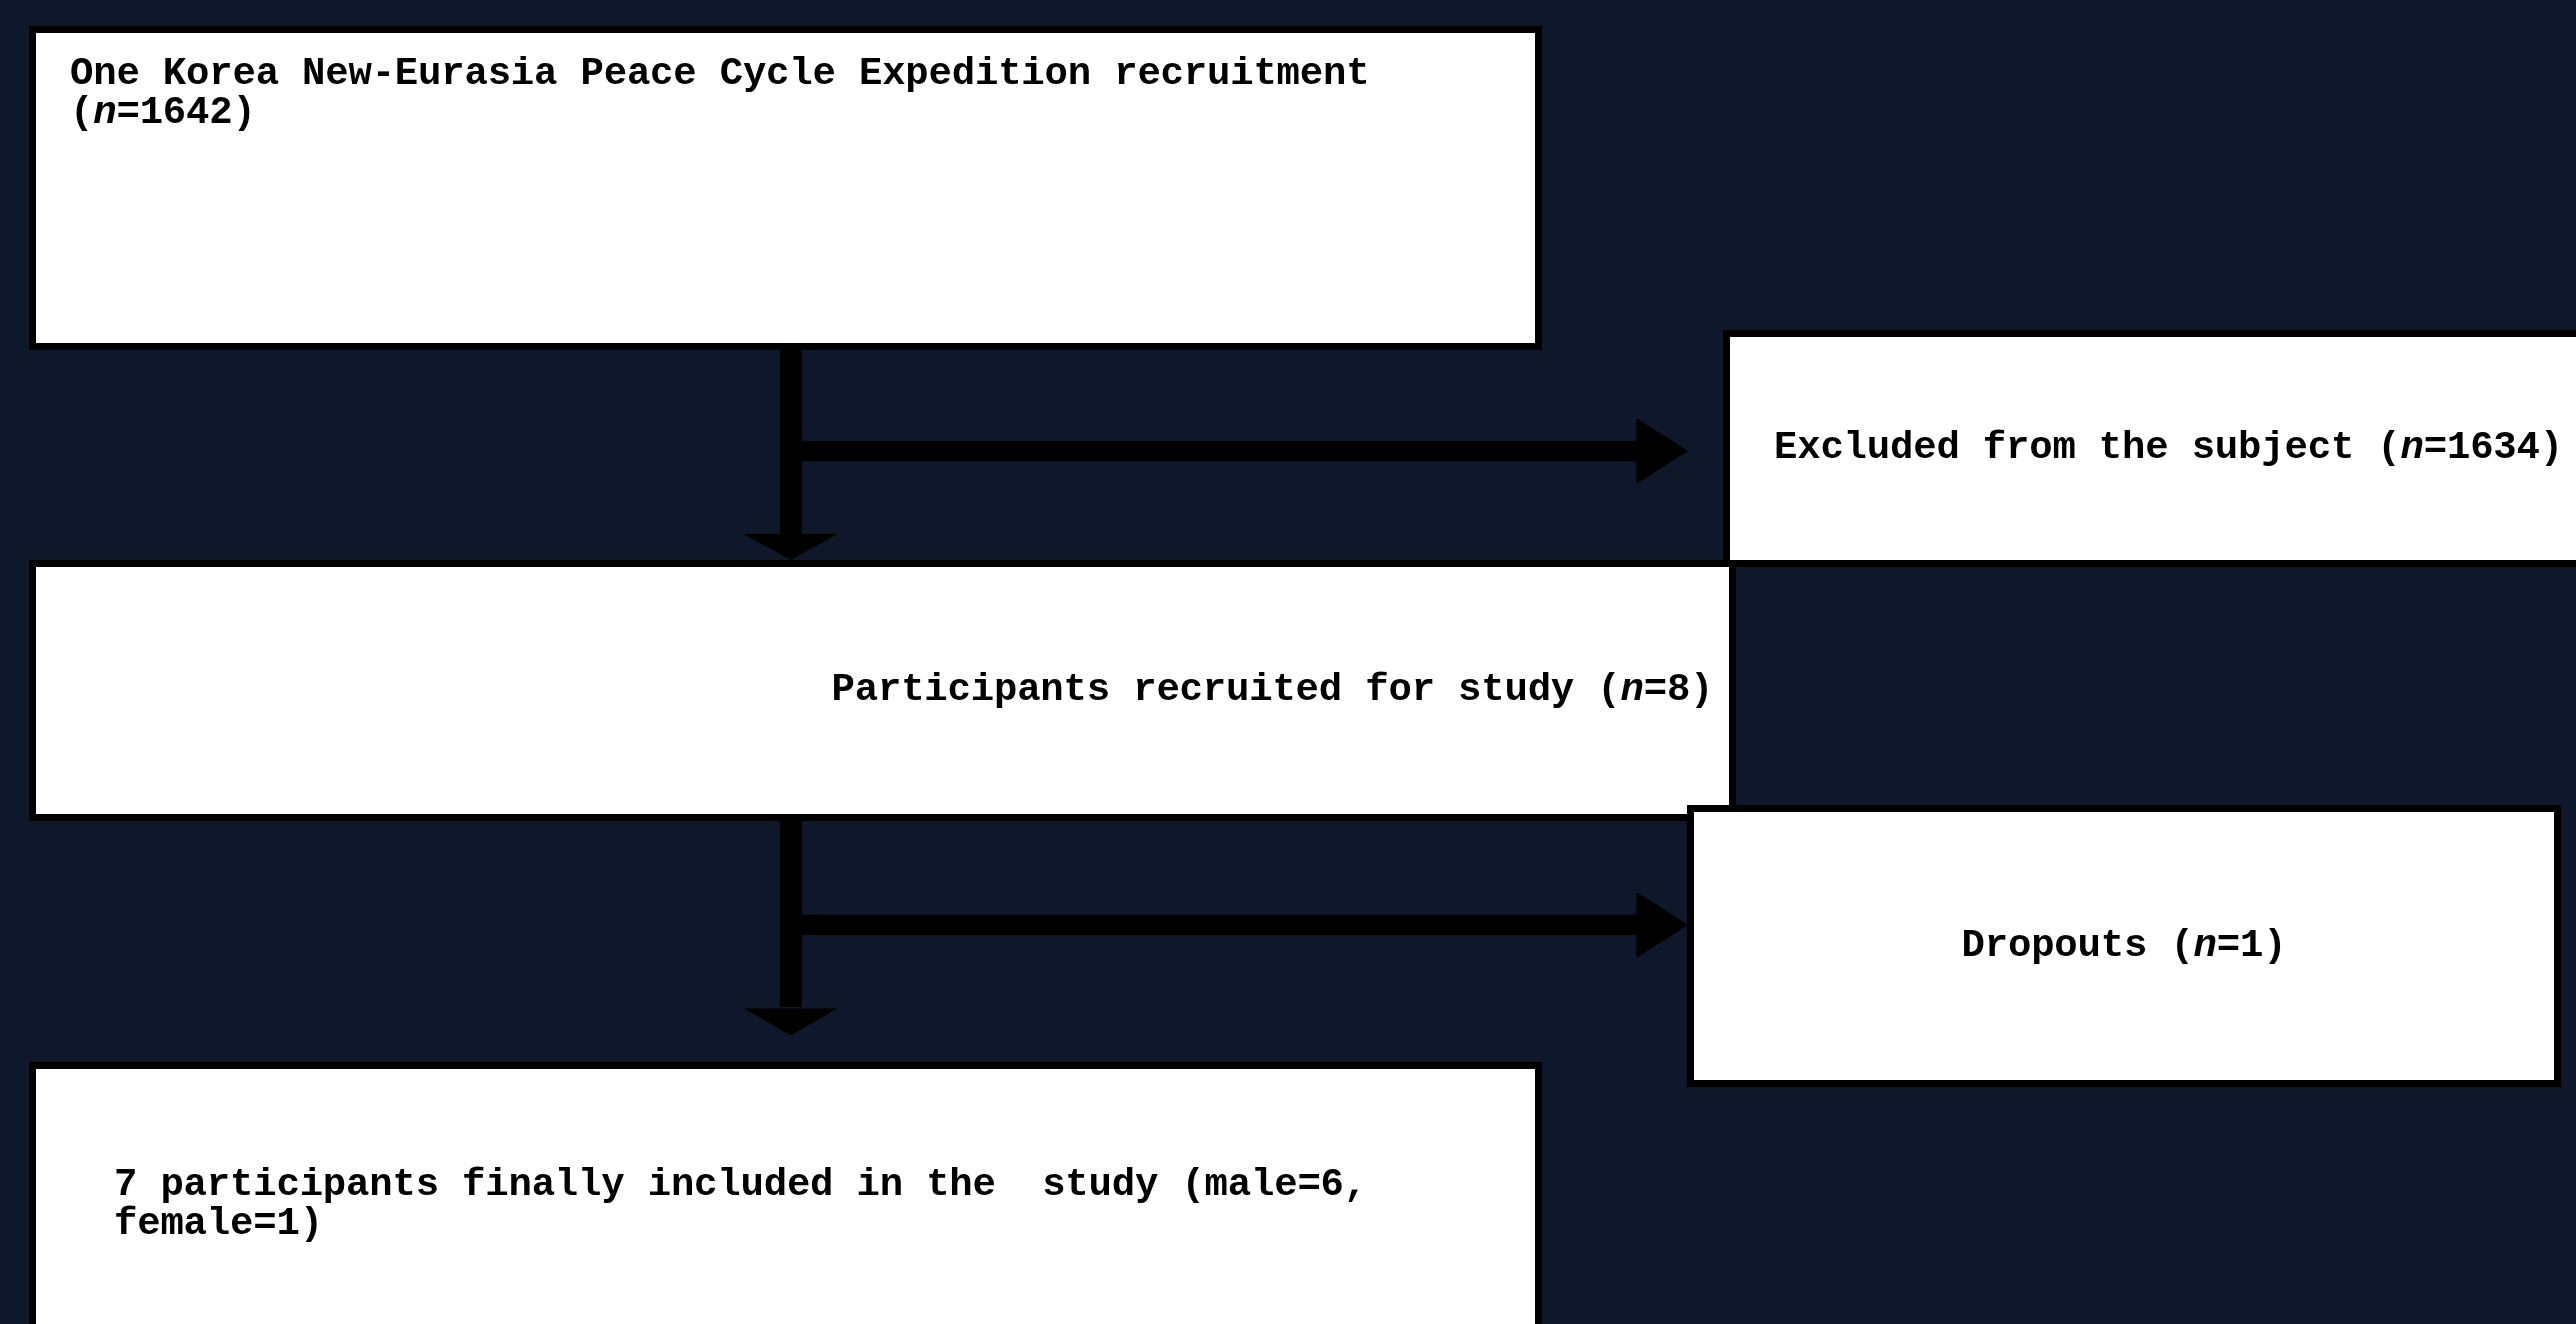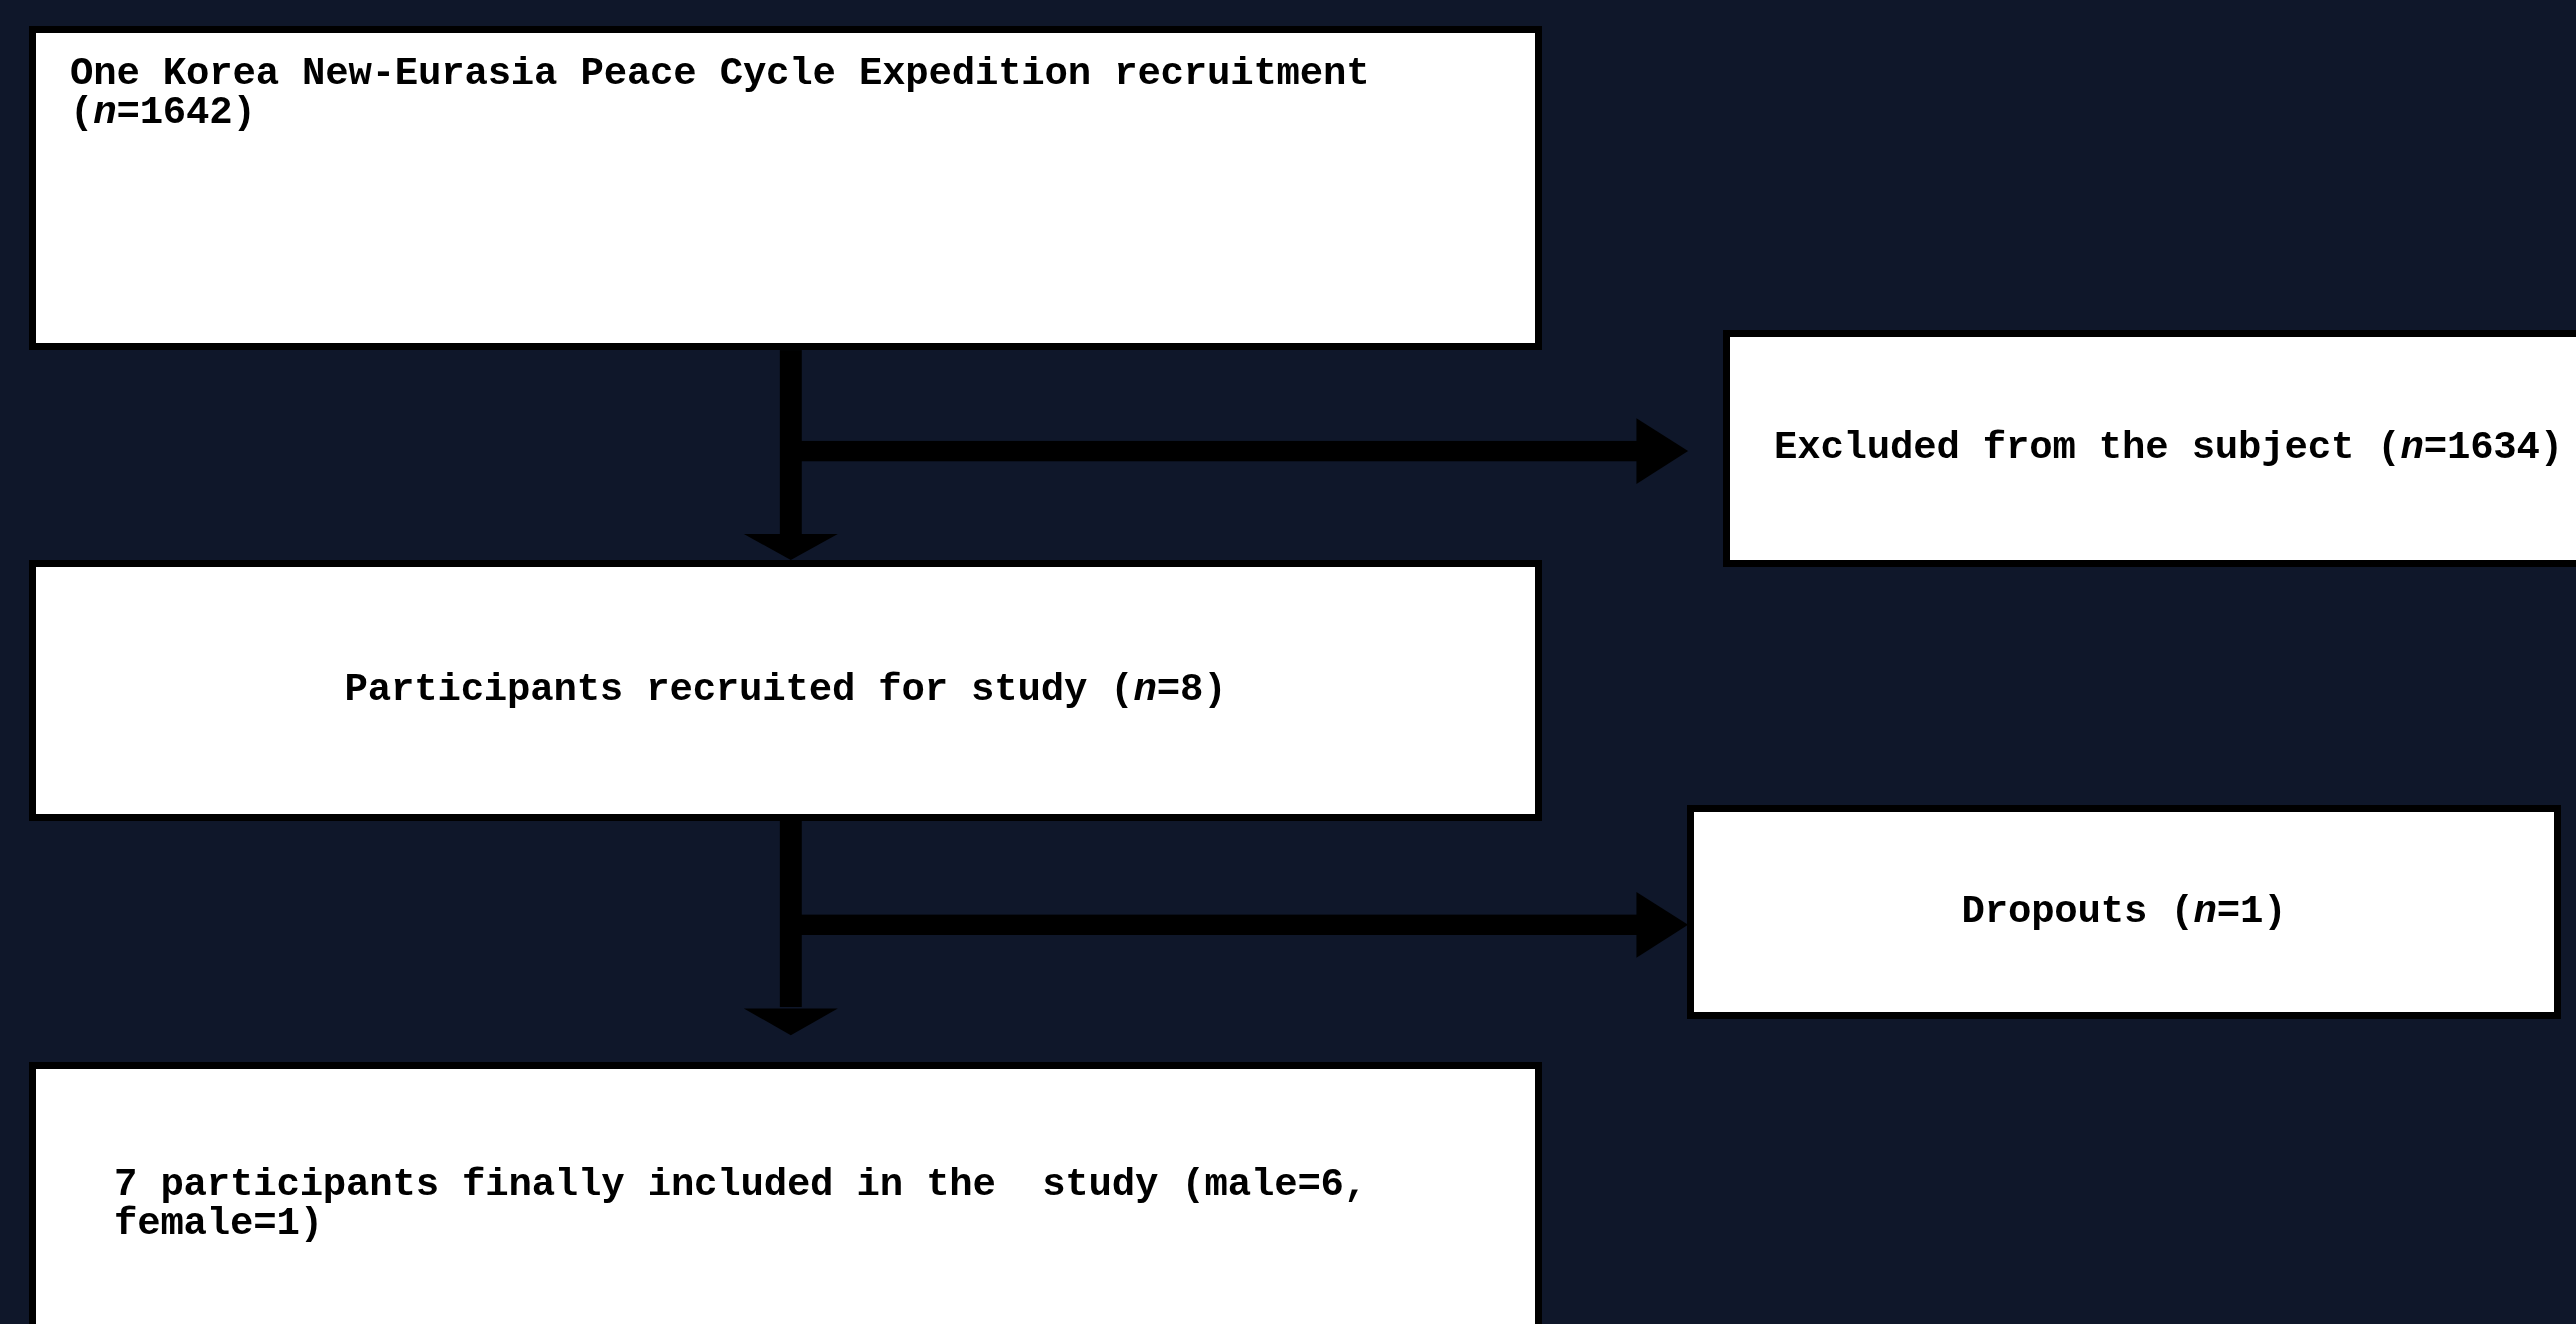--- a/index.html
+++ b/index.html
@@ -50,26 +50,26 @@
     padding: 22px 0 22px 34px;
     align-items: flex-start;
   }
   #box-excluded {
     left: 1687px; top: 330px; width: 874px; height: 237px;
     padding: 0 0 0 44px;
     justify-content: flex-start;
     margin-left: 36px;
   }
   #box-recruited {
-    left: 29px; top: 560px; width: 1513px; height: 261px;
-    justify-content: center;
+    left: 29px; top: 560px; width: 1707px; height: 261px;
+    justify-content: flex-end;
     padding: 0 15.7px;
   }
   #box-dropouts {
-    left: 1687px; top: 805px; width: 874px; height: 214px;
+    left: 1687px; top: 805px; width: 874px; height: 282px;
     justify-content: center;
     padding: 0 15.7px;
   }
   #box-final {
     left: 29px; top: 1062px; width: 1513px; height: 285px;
     padding: 0 0 0 78px;
     justify-content: flex-start;
   }
 
   

